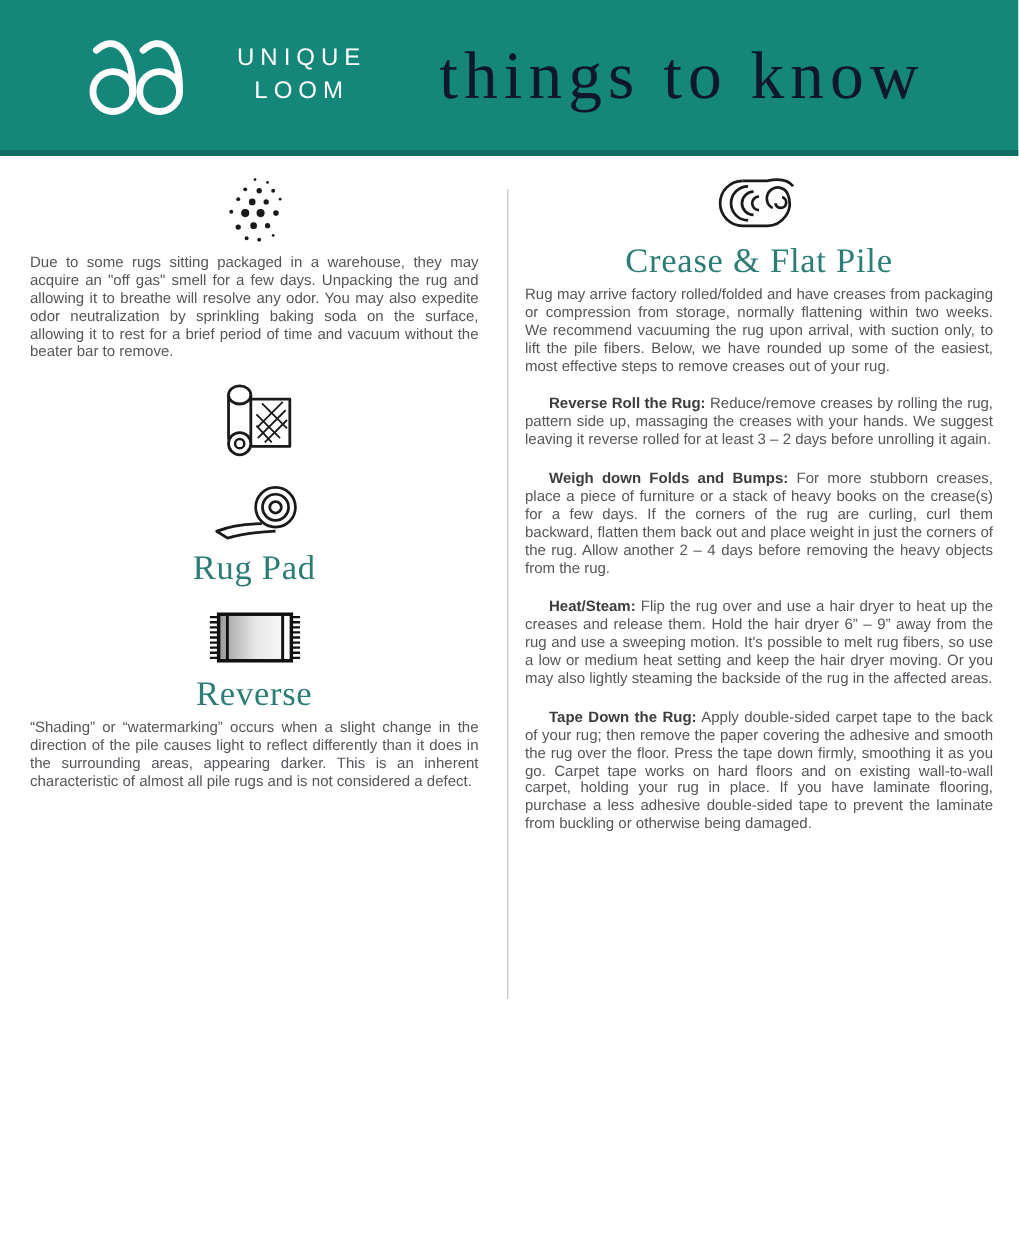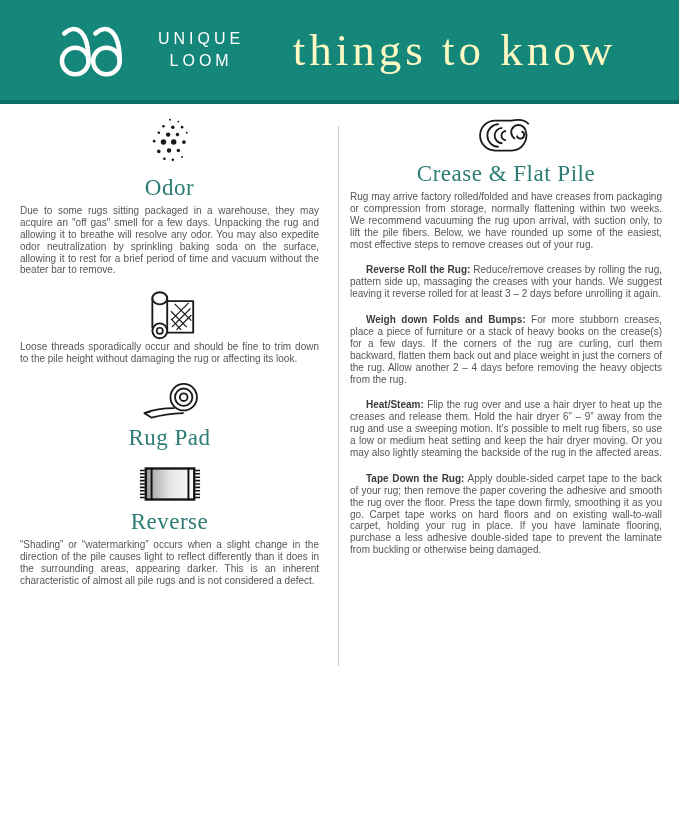--- a/index.html
+++ b/index.html
@@ -15,21 +15,21 @@
     height:100px;background:#15867a;border-bottom:4px solid #0e6e63;
     display:flex;align-items:center;
   }
   .brand{display:flex;align-items:center;gap:14px;margin-left:56px;color:#fff;}
   .brand svg{display:block;}
   .brand-text{
     font-size:16px;letter-spacing:4px;line-height:1.35;text-align:center;
     font-weight:400;color:#ffffff;
   }
   .page-title{
-    flex:1;text-align:center;color:#fef9c3;margin:0;padding-right:14px;
+    flex:1;text-align:center;color:#0f172a;margin:0;padding-right:14px;
     font-family:"Liberation Serif",serif;font-weight:400;
     font-size:45px;letter-spacing:4px;
   }
 
   
   .main{display:flex;align-items:flex-start;}
   .col{box-sizing:border-box;}
   .col-left{width:339px;padding:12px 20px 0 20px;}
   .col-right{width:340px;padding:12px 17px 0 11px;}
   .v-divider{
@@ -99,39 +99,37 @@
               <circle cx="31" cy="28" r="2.9"></circle>
             <circle cx="42" cy="28" r="2"></circle>
               <circle cx="15" cy="38" r="1.9"></circle>
             <circle cx="26" cy="37" r="2.4"></circle>
               <circle cx="36" cy="37" r="1.9"></circle>
             <circle cx="21" cy="46" r="1.4"></circle>
               <circle cx="30" cy="47" r="1.4"></circle>
             <circle cx="40" cy="44" r="1"></circle>
           </svg>
         </div>
-        <h2 class="sec-heading">Odor</h2>
         <p class="body-text">Due to some rugs sitting packaged in a warehouse, they may acquire an "off gas" smell for a few days. Unpacking the rug and allowing it to breathe will resolve any odor. You may also expedite odor neutralization by sprinkling baking soda on the surface, allowing it to rest for a brief period of time and vacuum without the beater bar to remove.</p>
       </div>
 
       <div class="section">
         <div class="icon-wrap">
           <svg class="lineart" width="58" height="52" viewBox="0 0 62 56" stroke-linejoin="round">
             <rect x="28" y="13" width="28" height="34" stroke-width="2"></rect>
             <g stroke-width="1.3">
               <path d="M33,33 L51,15 M33,41 L53,21 M38,44 L54,28"></path>
               <path d="M36,16 L54,34 M32,24 L49,41 M32,32 L43,44"></path>
             </g>
             <path d="M12,10 L12,42 M28,10 L28,13" stroke-width="2"></path>
             <ellipse cx="20" cy="10" rx="8" ry="6.5" stroke-width="2"></ellipse>
             <circle cx="20" cy="45" r="8" fill="#ffffff" stroke-width="2"></circle>
             <circle cx="20" cy="45" r="3.3" stroke-width="1.8"></circle>
           </svg>
         </div>
-        <p class="body-text">Loose threads sporadically occur and should be fine to trim down to the pile height without damaging the rug or affecting its look.</p>
       </div>
 
       <div class="section">
         <div class="icon-wrap">
           <svg class="lineart" width="64" height="42" viewBox="0 0 70 46" stroke-linejoin="round">
             <path d="M40,33 C28,33 17,34.5 7,38.5 L15,43.5 C27,40 38,39 50,38.5"></path>
             <path d="M7,38.5 L14,36.5"></path>
             <circle cx="50" cy="21" r="14.5"></circle>
             <circle cx="50" cy="21" r="9.5"></circle>
             <circle cx="50" cy="21" r="4.2"></circle>

